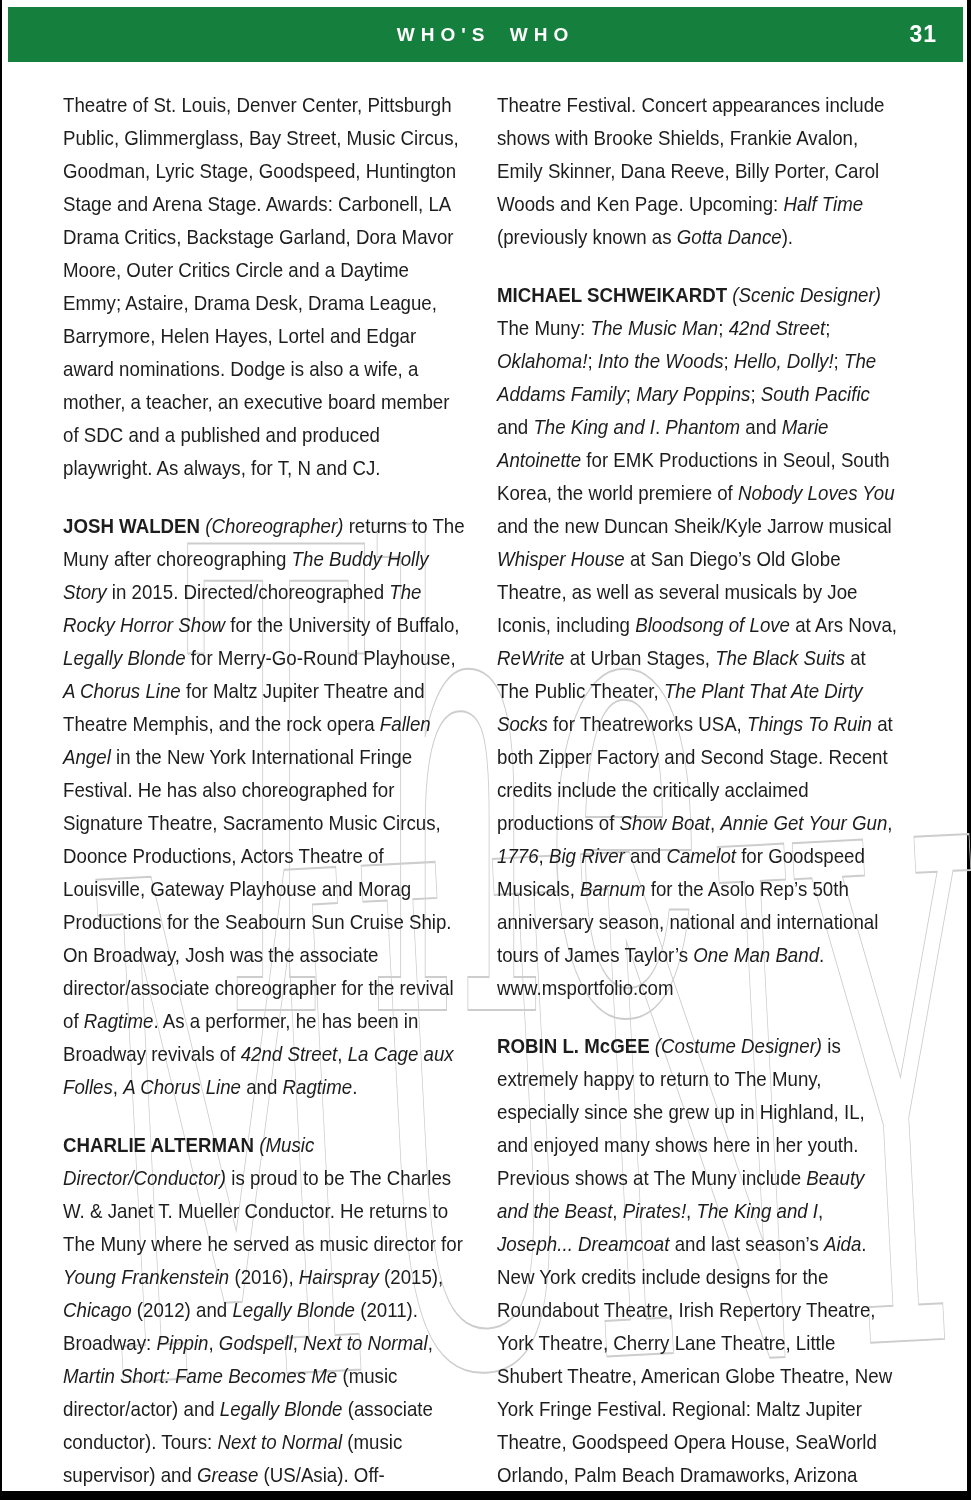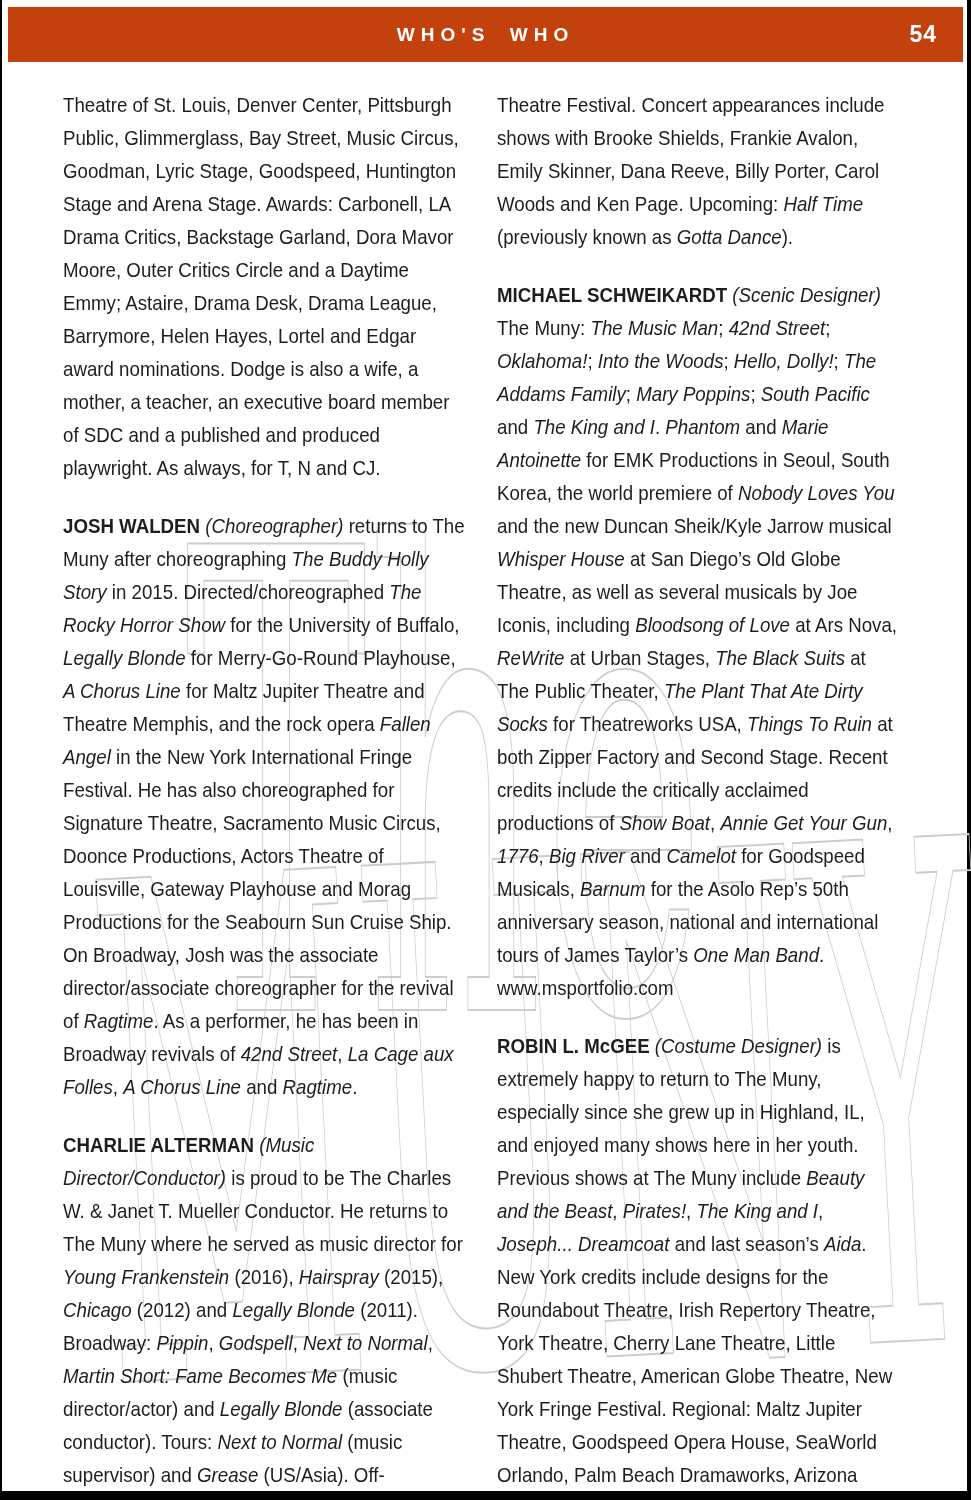--- a/index.html
+++ b/index.html
@@ -6,21 +6,21 @@
   body{
     width:971px;height:1500px;position:relative;background:#ffffff;
     font-family:"Liberation Sans", sans-serif;color:#1d1d1d;overflow:hidden;
   }
   
   .edge-left{position:absolute;left:0;top:0;width:2px;height:1500px;background:#000;}
   .edge-right{position:absolute;right:0;top:0;width:4px;height:1500px;background:#000;}
   .edge-bottom{position:absolute;left:0;bottom:0;width:971px;height:9px;background:#000;}
   
   .header-bar{
-    position:absolute;left:8px;top:7px;width:955px;height:55px;background:#c2410c;
+    position:absolute;left:8px;top:7px;width:955px;height:55px;background:#15803d;
     display:flex;align-items:center;justify-content:center;z-index:2;
   }
   .header-title{
     color:#ffffff;font-weight:bold;font-size:19px;letter-spacing:6px;word-spacing:8px;
   }
   .page-number{
     position:absolute;right:26px;top:0;height:55px;display:flex;align-items:center;
     color:#ffffff;font-weight:bold;font-size:23px;letter-spacing:1px;
   }
   
@@ -48,21 +48,21 @@
   <g fill="none" stroke="#cdcdcd" stroke-width="2" font-family="DejaVu Serif, serif">
     <text id="wm-word1" x="185" y="1010" font-size="640" textLength="520" lengthAdjust="spacingAndGlyphs">The</text>
     <g transform="rotate(-3 535 1100)">
       <text id="wm-word2" x="95" y="1360" font-size="690" textLength="885" lengthAdjust="spacingAndGlyphs">MUNY</text>
     </g>
   </g>
 </svg>
 
 <div class="header-bar">
   <span class="header-title">WHO'S WHO</span>
-  <span class="page-number">54</span>
+  <span class="page-number">31</span>
 </div>
 
 <div class="column column-left">
     <div class="para"><span class="n">Theatre of St. Louis, Denver Center, Pittsburgh Public, Glimmerglass, Bay Street, Music Circus, Goodman, Lyric Stage, Goodspeed, Huntington Stage and Arena Stage. Awards: Carbonell, LA Drama Critics, Backstage Garland, Dora Mavor Moore, Outer Critics Circle and a Daytime Emmy; Astaire, Drama Desk, Drama League, Barrymore, Helen Hayes, Lortel and Edgar award nominations. Dodge is also a wife, a mother, a teacher, an executive board member of SDC and a published and produced playwright. As always, for T, N and CJ.</span></div>
     <div class="para"><span class="b">JOSH WALDEN </span><span class="i">(Choreographer)</span><span class="n"> returns to The Muny after choreographing </span><span class="i">The Buddy Holly Story</span><span class="n"> in 2015. Directed/choreographed </span><span class="i">The Rocky Horror Show</span><span class="n"> for the University of Buffalo, </span><span class="i">Legally Blonde</span><span class="n"> for Merry-Go-Round Playhouse, </span><span class="i">A Chorus Line</span><span class="n"> for Maltz Jupiter Theatre and Theatre Memphis, and the rock opera </span><span class="i">Fallen Angel</span><span class="n"> in the New York International Fringe Festival. He has also choreographed for Signature Theatre, Sacramento Music Circus, Doonce Productions, Actors Theatre of Louisville, Gateway Playhouse and Morag Productions for the Seabourn Sun Cruise Ship. On Broadway, Josh was the associate director/associate choreographer for the revival of </span><span class="i">Ragtime</span><span class="n">. As a performer, he has been in Broadway revivals of </span><span class="i">42nd Street</span><span class="n">, </span><span class="i">La Cage aux Folles</span><span class="n">, </span><span class="i">A Chorus Line</span><span class="n"> and </span><span class="i">Ragtime</span><span class="n">.</span></div>
     <div class="para"><span class="b">CHARLIE ALTERMAN </span><span class="i">(Music Director/Conductor)</span><span class="n"> is proud to be The Charles W. &amp; Janet T. Mueller Conductor. He returns to The Muny where he served as music director for </span><span class="i">Young Frankenstein</span><span class="n"> (2016), </span><span class="i">Hairspray</span><span class="n"> (2015), </span><span class="i">Chicago</span><span class="n"> (2012) and </span><span class="i">Legally Blonde</span><span class="n"> (2011). Broadway: </span><span class="i">Pippin</span><span class="n">, </span><span class="i">Godspell</span><span class="n">, </span><span class="i">Next to Normal</span><span class="n">, </span><span class="i">Martin Short: Fame Becomes Me</span><span class="n"> (music director/actor) and </span><span class="i">Legally Blonde</span><span class="n"> (associate conductor). Tours: </span><span class="i">Next to Normal</span><span class="n"> (music supervisor) and </span><span class="i">Grease</span><span class="n"> (US/Asia). Off-Broadway favorites: </span><span class="i">Almost Heaven: Songs of John Denver</span></div>
   </div>
 <div class="column column-right">
     <div class="para"><span class="n">Theatre Festival. Concert appearances include shows with Brooke Shields, Frankie Avalon, Emily Skinner, Dana Reeve, Billy Porter, Carol Woods and Ken Page. Upcoming: </span><span class="i">Half Time</span><span class="n"> (previously known as </span><span class="i">Gotta Dance</span><span class="n">).</span></div>
     <div class="para"><span class="b">MICHAEL SCHWEIKARDT </span><span class="i">(Scenic Designer)</span><span class="n"> The Muny: </span><span class="i">The Music Man</span><span class="n">; </span><span class="i">42nd Street</span><span class="n">; </span><span class="i">Oklahoma!</span><span class="n">; </span><span class="i">Into the Woods</span><span class="n">; </span><span class="i">Hello, Dolly!</span><span class="n">; </span><span class="i">The Addams Family</span><span class="n">; </span><span class="i">Mary Poppins</span><span class="n">; </span><span class="i">South Pacific</span><span class="n"> and </span><span class="i">The King and I</span><span class="n">. </span><span class="i">Phantom</span><span class="n"> and </span><span class="i">Marie Antoinette</span><span class="n"> for EMK Productions in Seoul, South Korea, the world premiere of </span><span class="i">Nobody Loves You</span><span class="n"> and the new Duncan Sheik/Kyle Jarrow musical </span><span class="i">Whisper House</span><span class="n"> at San Diego’s Old Globe Theatre, as well as several musicals by Joe Iconis, including </span><span class="i">Bloodsong of Love</span><span class="n"> at Ars Nova, </span><span class="i">ReWrite</span><span class="n"> at Urban Stages, </span><span class="i">The Black Suits</span><span class="n"> at The Public Theater, </span><span class="i">The Plant That Ate Dirty Socks</span><span class="n"> for Theatreworks USA, </span><span class="i">Things To Ruin</span><span class="n"> at both Zipper Factory and Second Stage. Recent credits include the critically acclaimed productions of </span><span class="i">Show Boat</span><span class="n">, </span><span class="i">Annie Get Your Gun</span><span class="n">, </span><span class="i">1776</span><span class="n">, </span><span class="i">Big River</span><span class="n"> and </span><span class="i">Camelot</span><span class="n"> for Goodspeed Musicals, </span><span class="i">Barnum</span><span class="n"> for the Asolo Rep’s 50th anniversary season, national and international tours of James Taylor’s </span><span class="i">One Man Band</span><span class="n">. www.msportfolio.com</span></div>

